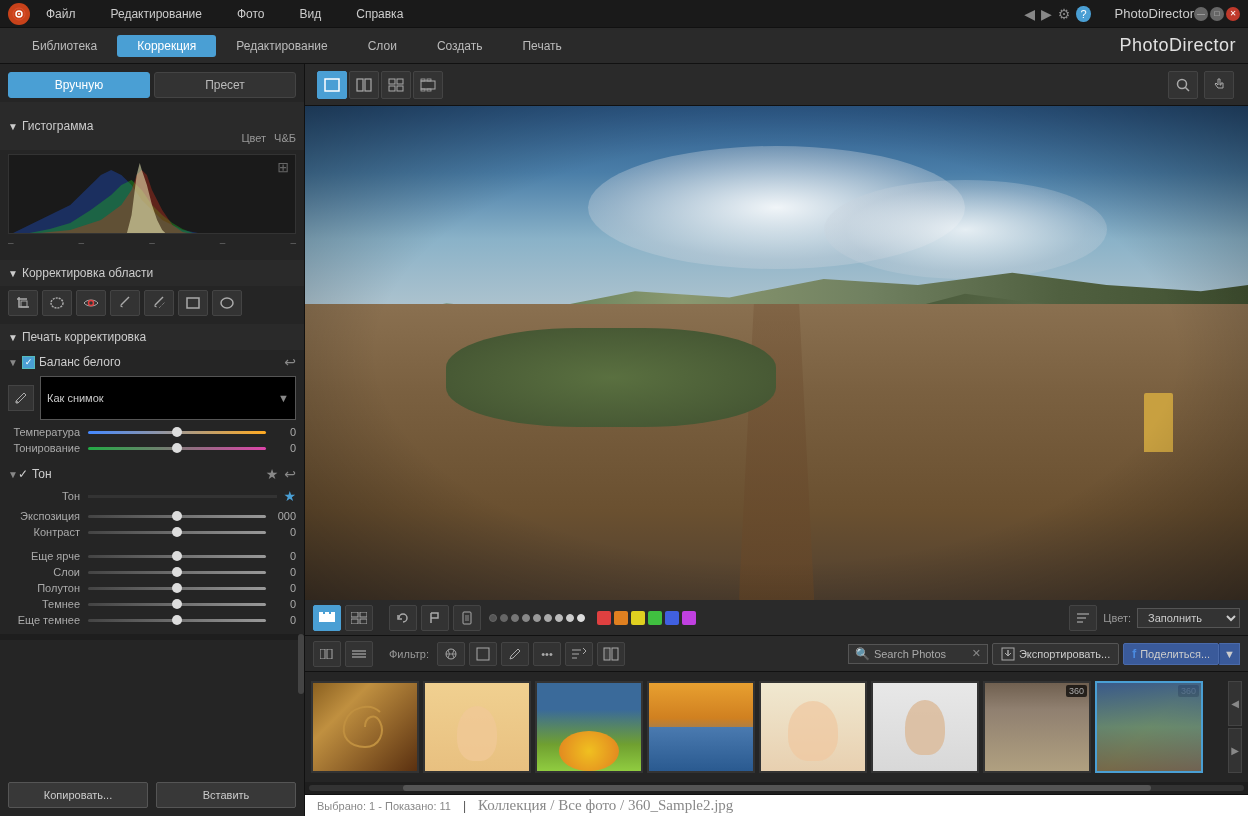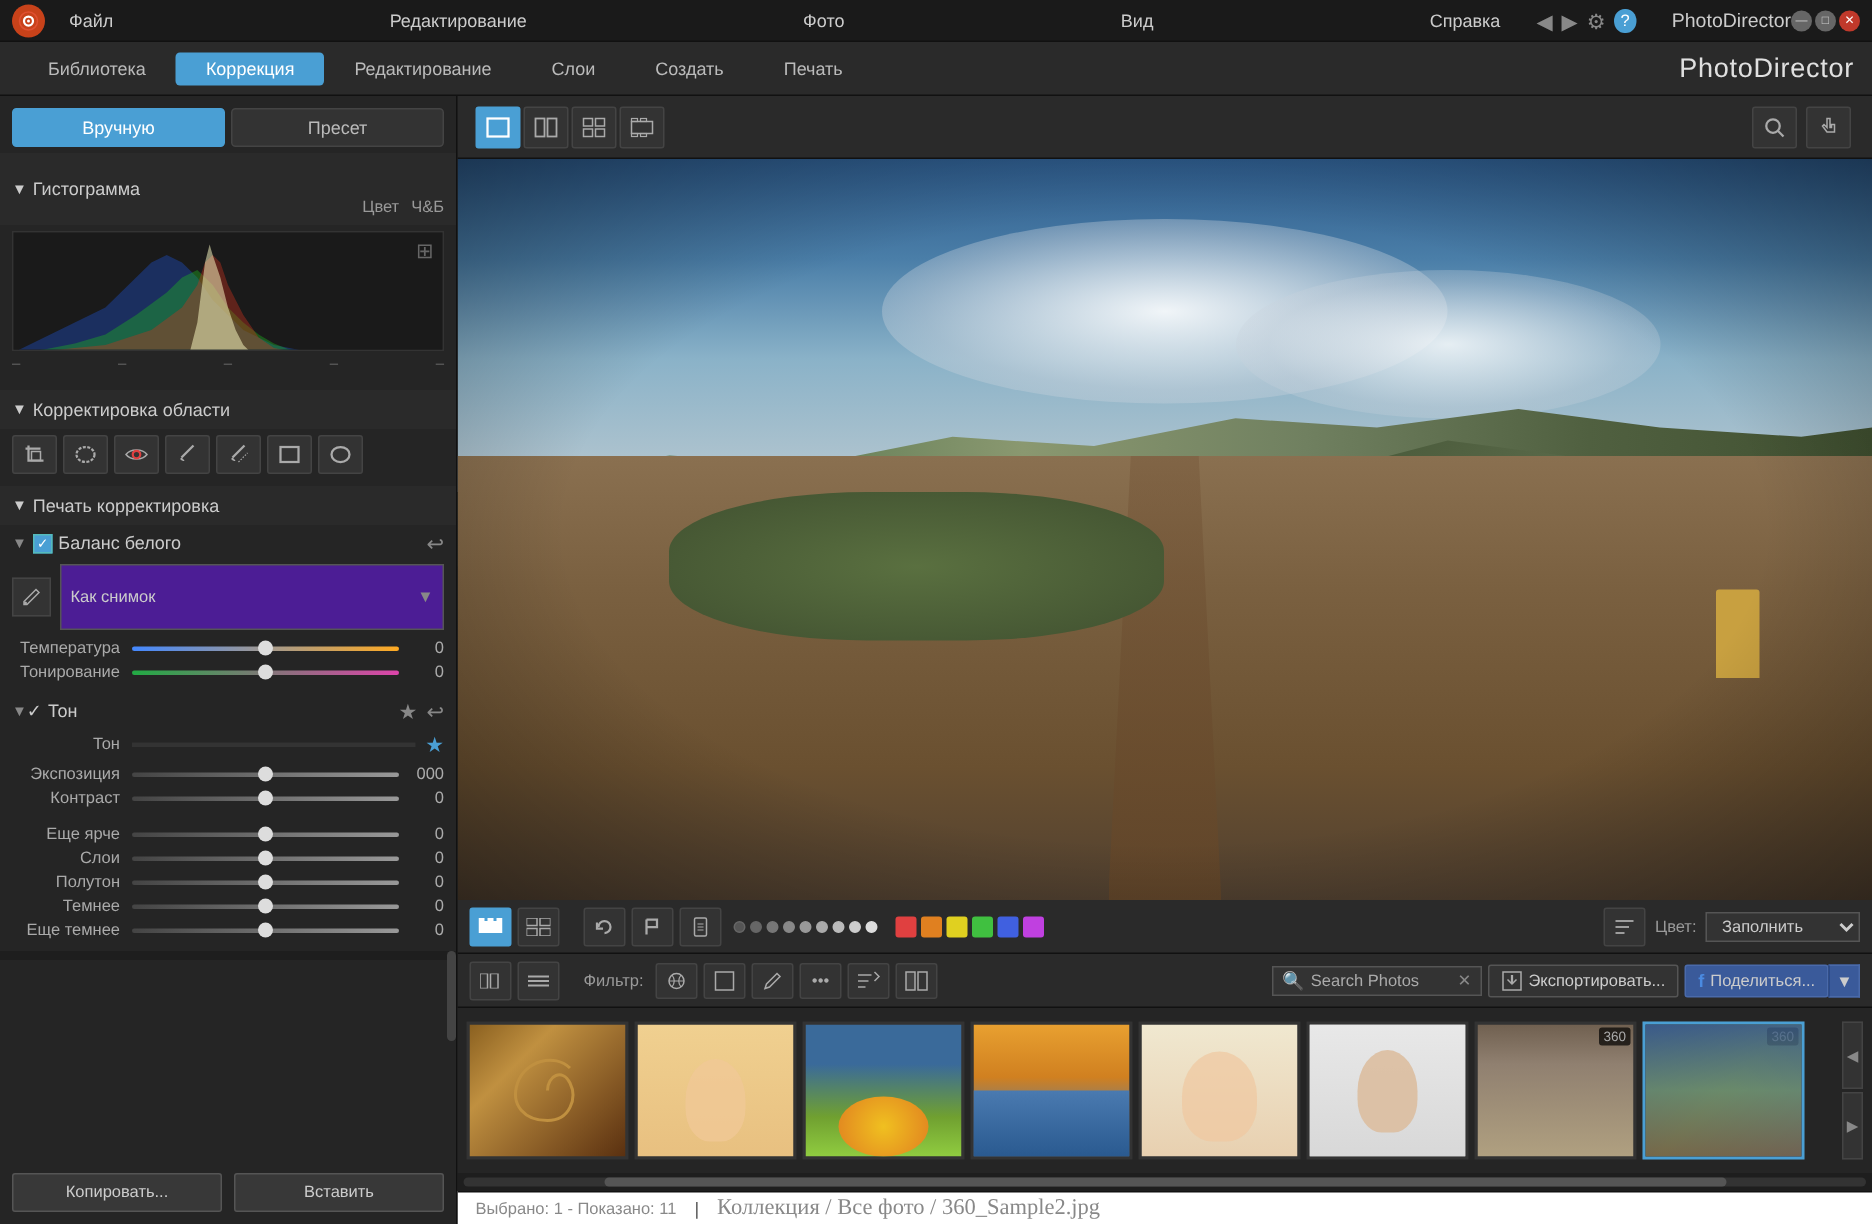--- a/index.html
+++ b/index.html
@@ -33,23 +33,22 @@
       display: flex;
       align-items: center;
       justify-content: center;
       margin-right: 8px;
       font-size: 10px;
       color: white;
       font-weight: bold;
     }
     .title-bar .menu-items {
       display: flex;
-      gap: 2px;
+      gap: 19px;
       flex: 1;
-      justify-content: space-between;
     }
     .title-bar .menu-item {
       padding: 2px 8px;
       cursor: pointer;
       border-radius: 2px;
       color: #ccc;
       font-size: 12px;
     }
     .title-bar .win-controls {
       display: flex;
@@ -272,21 +271,21 @@
       background: #333;
       border: 1px solid #444;
       display: flex;
       align-items: center;
       justify-content: center;
       color: #aaa;
       font-size: 12px;
     }
     .wb-preset-select {
       flex: 1;
-      background: #4c1d95;
+      background: #000000;
       border: 1px solid #555;
       color: #ccc;
       padding: 15px 6px;
       font-size: 11px;
       display: flex;
       align-items: center;
       justify-content: space-between;
       cursor: pointer;
     }
     .wb-preset-select .arrow { color: #888; }

